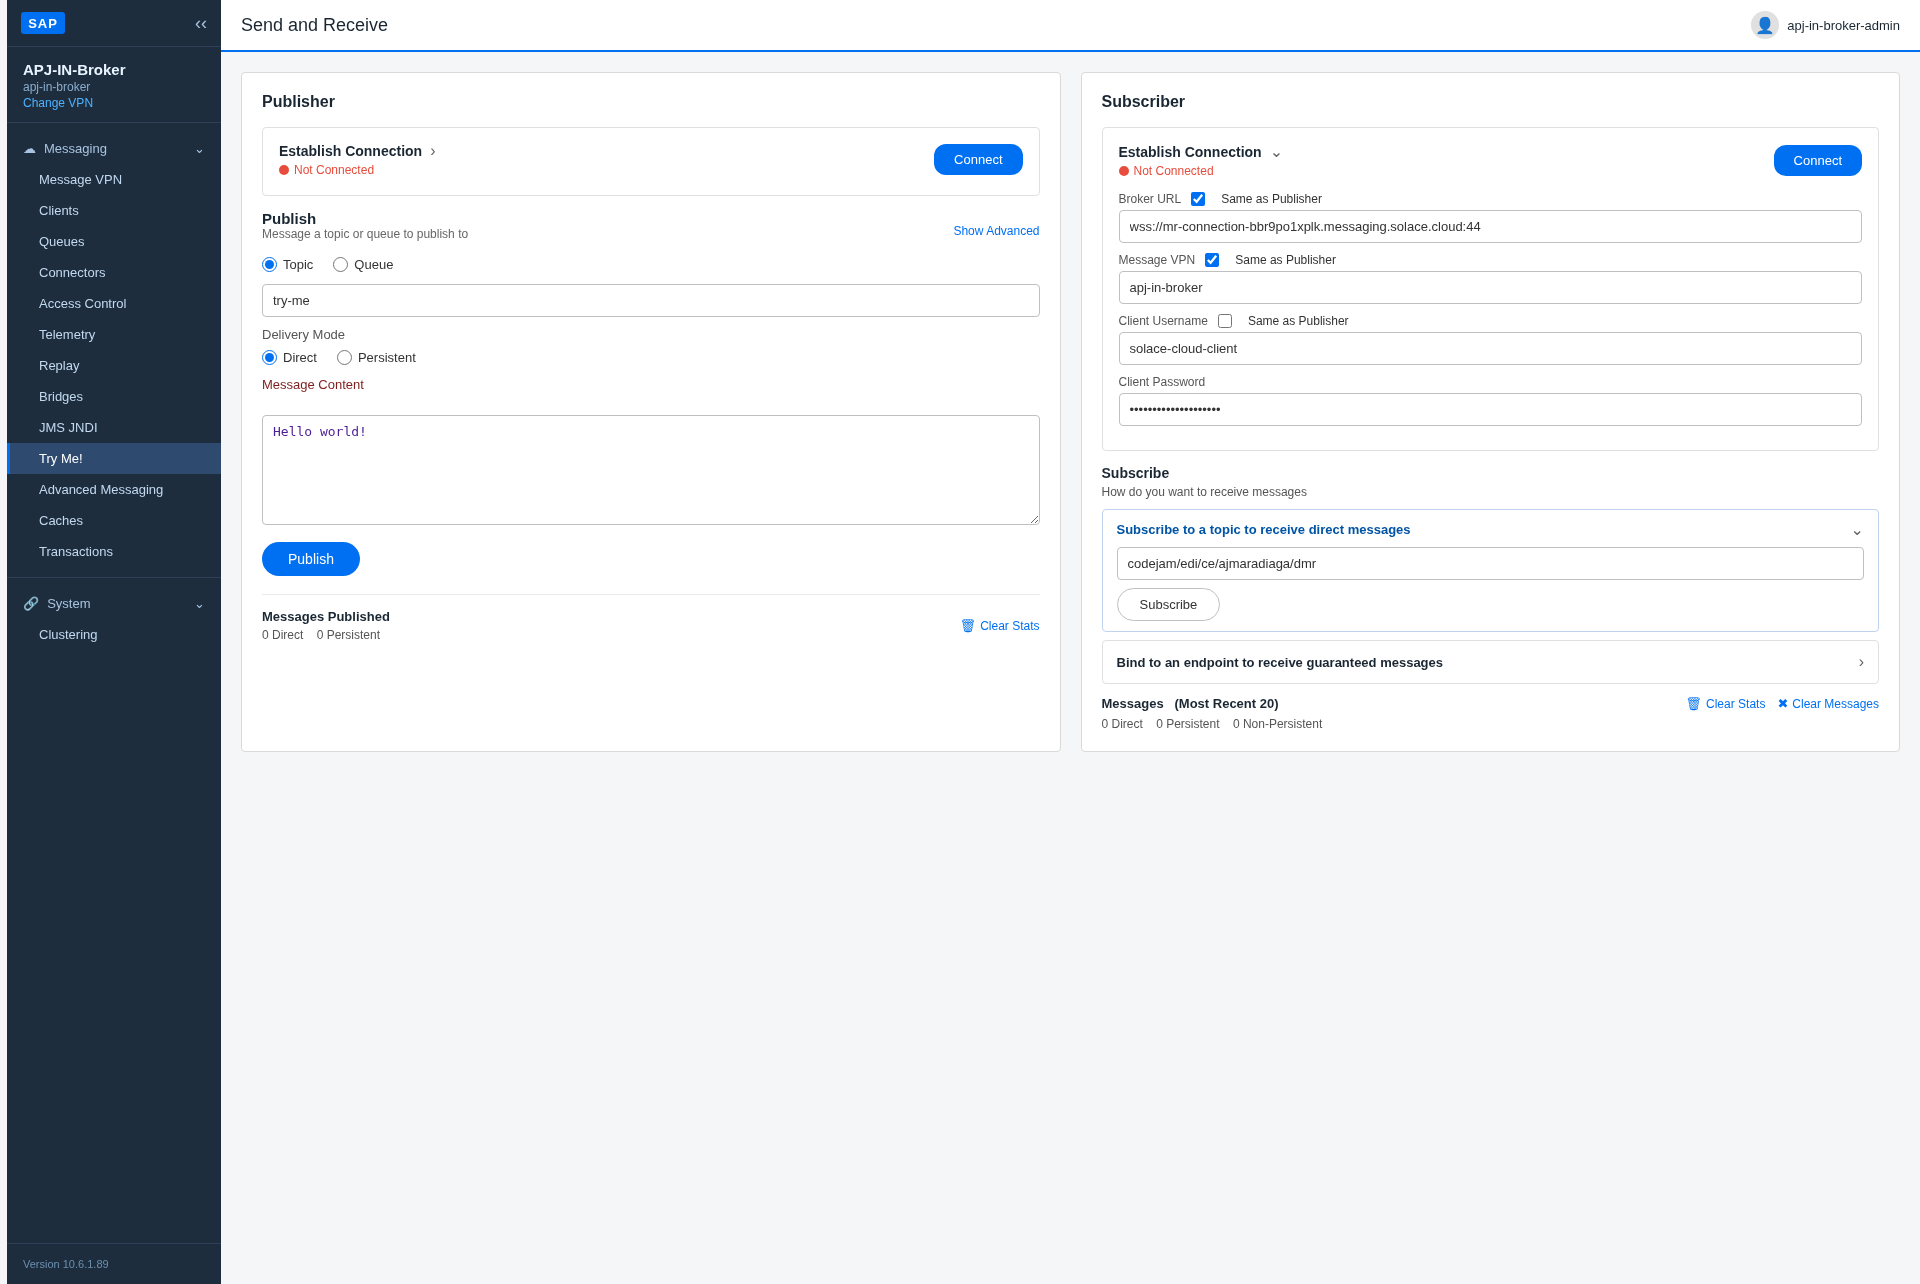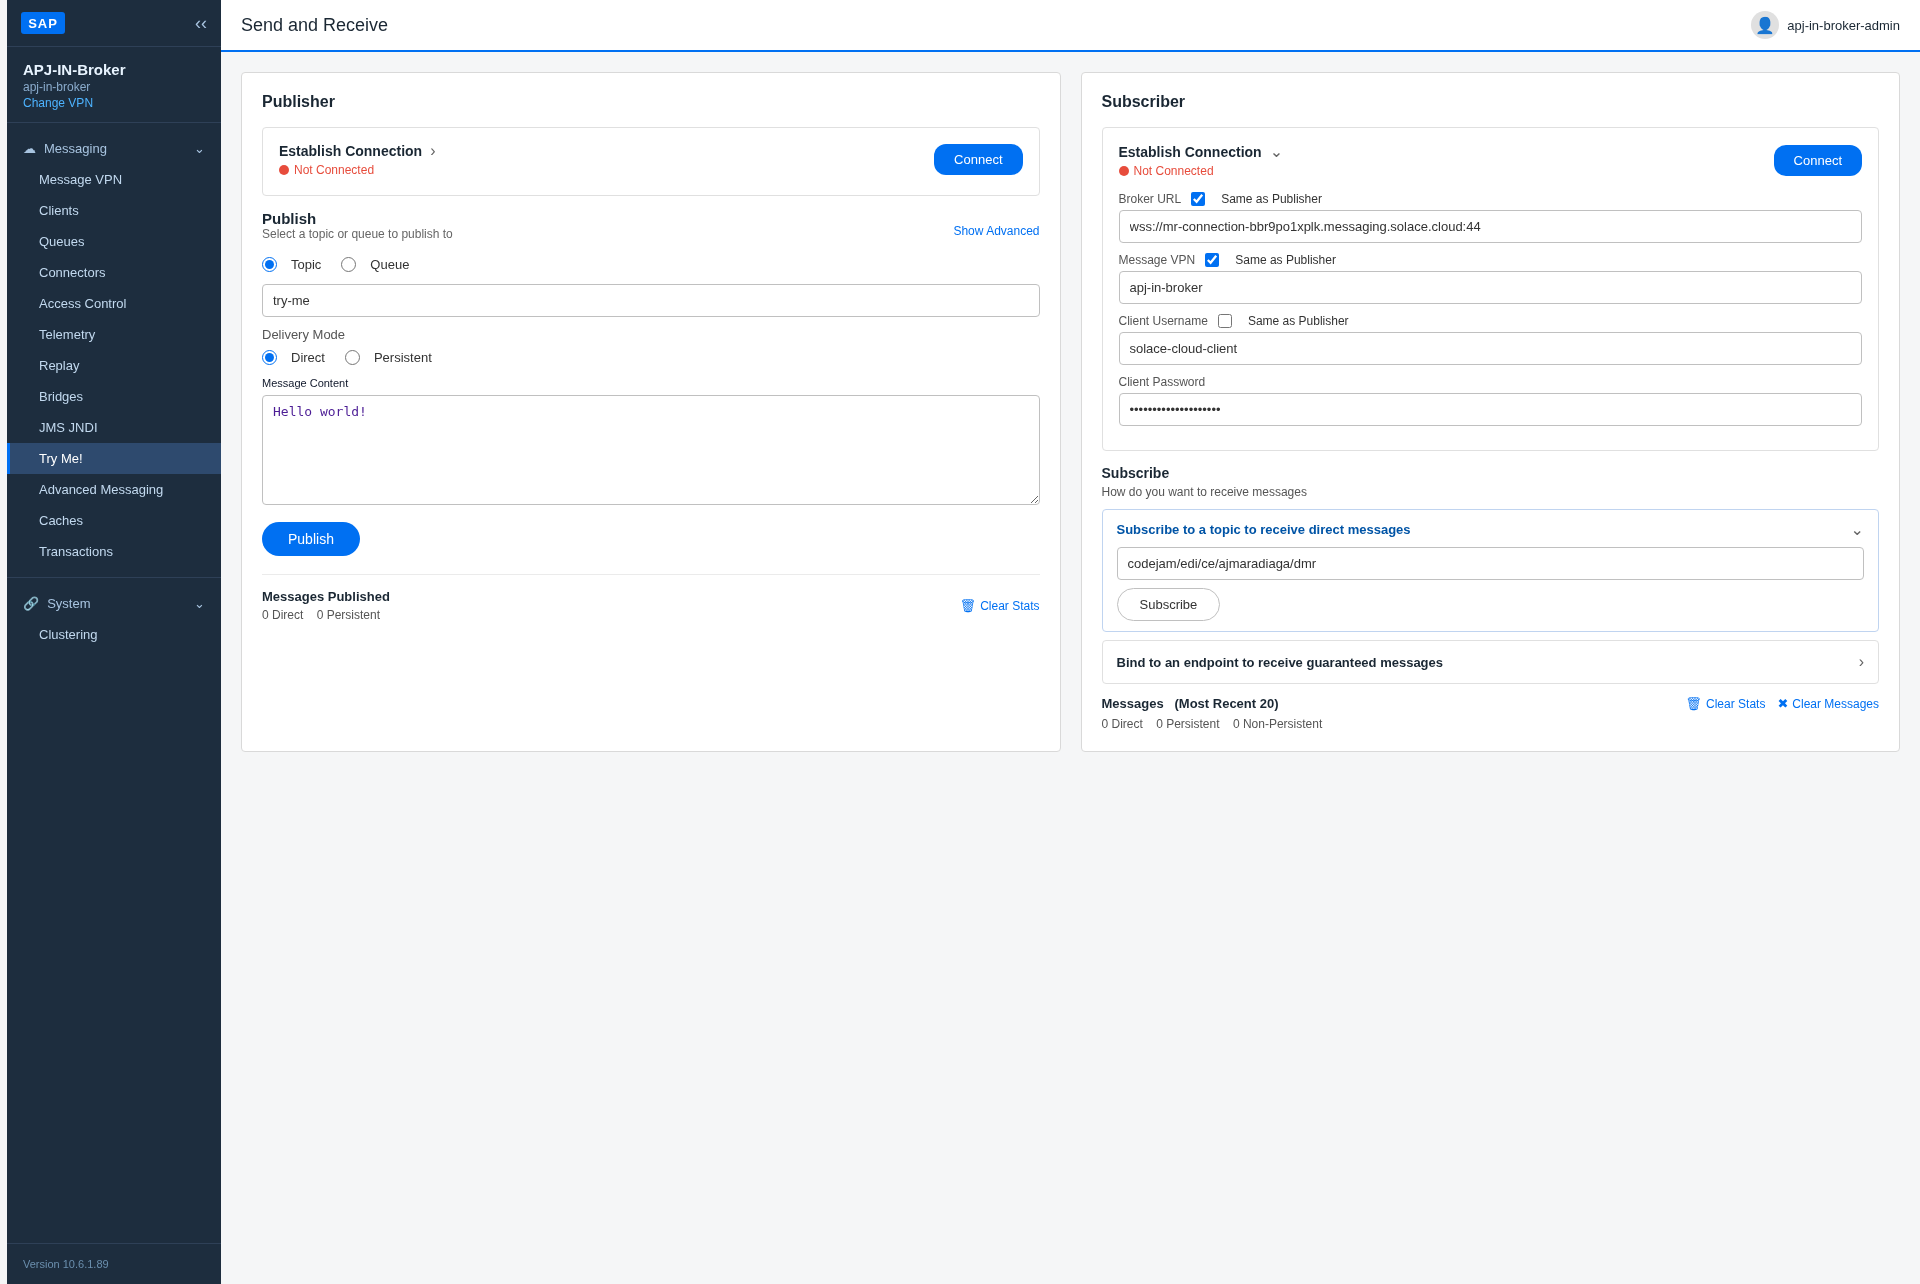--- a/index.html
+++ b/index.html
@@ -213,21 +213,21 @@
       display: flex;
       align-items: center;
       justify-content: space-between;
       margin-bottom: 6px;
     }
     .publish-title { font-size: 15px; font-weight: 600; color: #1a2733; }
     .publish-sub { font-size: 12px; color: #666; margin-bottom: 10px; }
     .show-advanced { font-size: 12px; color: #0070f2; cursor: pointer; text-decoration: none; }
 
     .radio-group { display: flex; align-items: center; gap: 20px; margin-bottom: 12px; }
-    .radio-label { display: flex; align-items: center; gap: 14px; font-size: 13px; color: #333; cursor: pointer; }
+    .radio-label { display: flex; align-items: center; gap: 6px; font-size: 13px; color: #333; cursor: pointer; }
     .radio-input { accent-color: #0070f2; width: 15px; height: 15px; }
 
     .text-input {
       width: 100%;
       border: 1px solid #c0c0c0;
       border-radius: 4px;
       padding: 8px 10px;
       font-size: 13px;
       color: #333;
       background: white;
@@ -239,21 +239,21 @@
       border-radius: 4px;
       padding: 8px 10px;
       font-size: 13px;
       color: #4c1d95;
       background: white;
       resize: vertical;
       height: 110px;
     }
 
     .delivery-label { font-size: 13px; color: #555; margin-bottom: 8px; }
-    .message-content-label { font-size: 11px; color: #0f172a; margin-bottom: 6px; }
+    .message-content-label { font-size: 13px; color: #7f1d1d; margin-bottom: 23px; }
 
     .btn-publish {
       background: #0070f2;
       color: white;
       border: none;
       border-radius: 20px;
       padding: 9px 26px;
       font-size: 14px;
       cursor: pointer;
       font-weight: 500;
@@ -443,21 +443,21 @@
               </div>
             </div>
             <button class="btn-connect">Connect</button>
           </div>
         </div>
 
         <div>
           <div class="publish-header">
             <div>
               <div class="publish-title">Publish</div>
-              <div class="publish-sub">Select a topic or queue to publish to</div>
+              <div class="publish-sub">Message a topic or queue to publish to</div>
             </div>
             <a class="show-advanced">Show Advanced</a>
           </div>
 
           <div class="radio-group">
             <label class="radio-label">
               <input type="radio" class="radio-input" name="pub-type" checked="" style="">
               <span>Topic</span>
             </label>
             <label class="radio-label">

